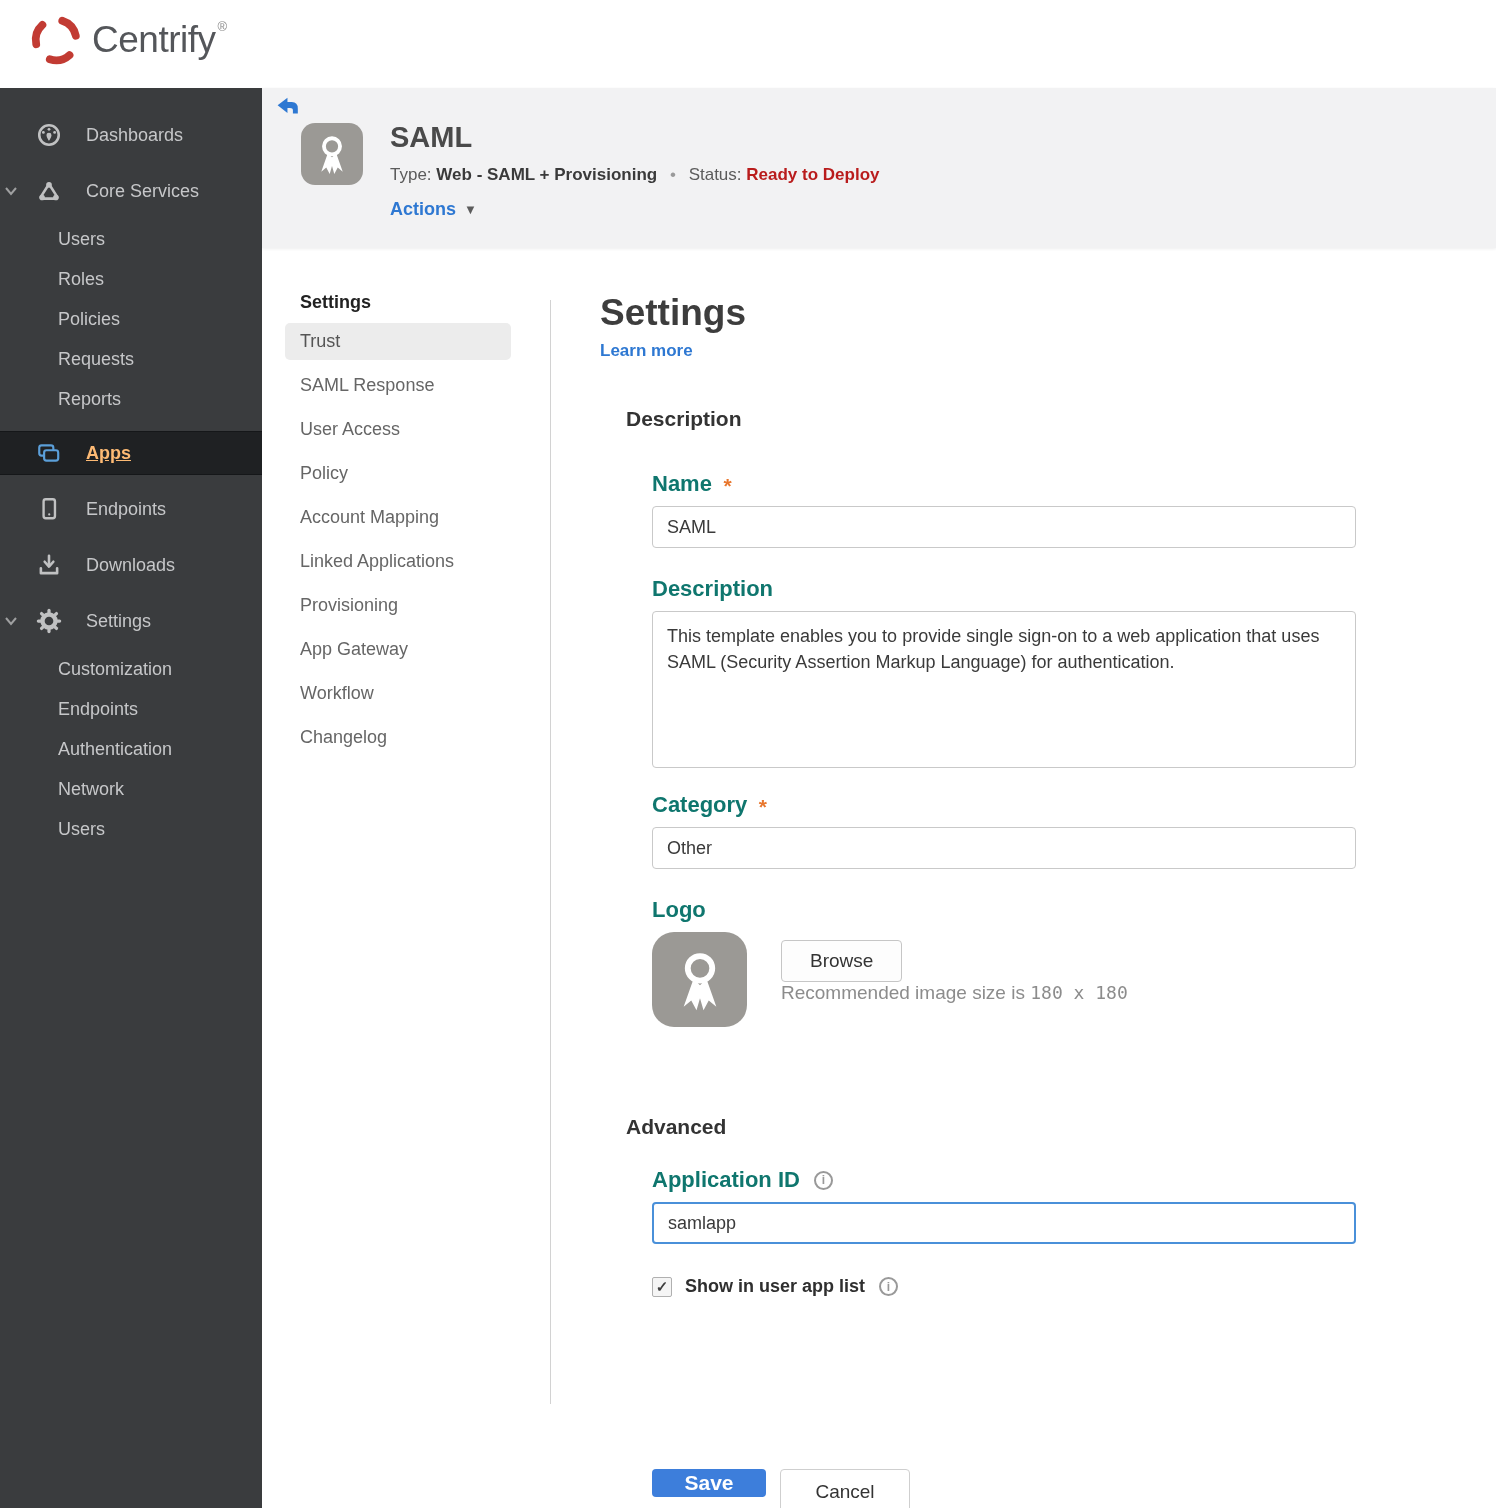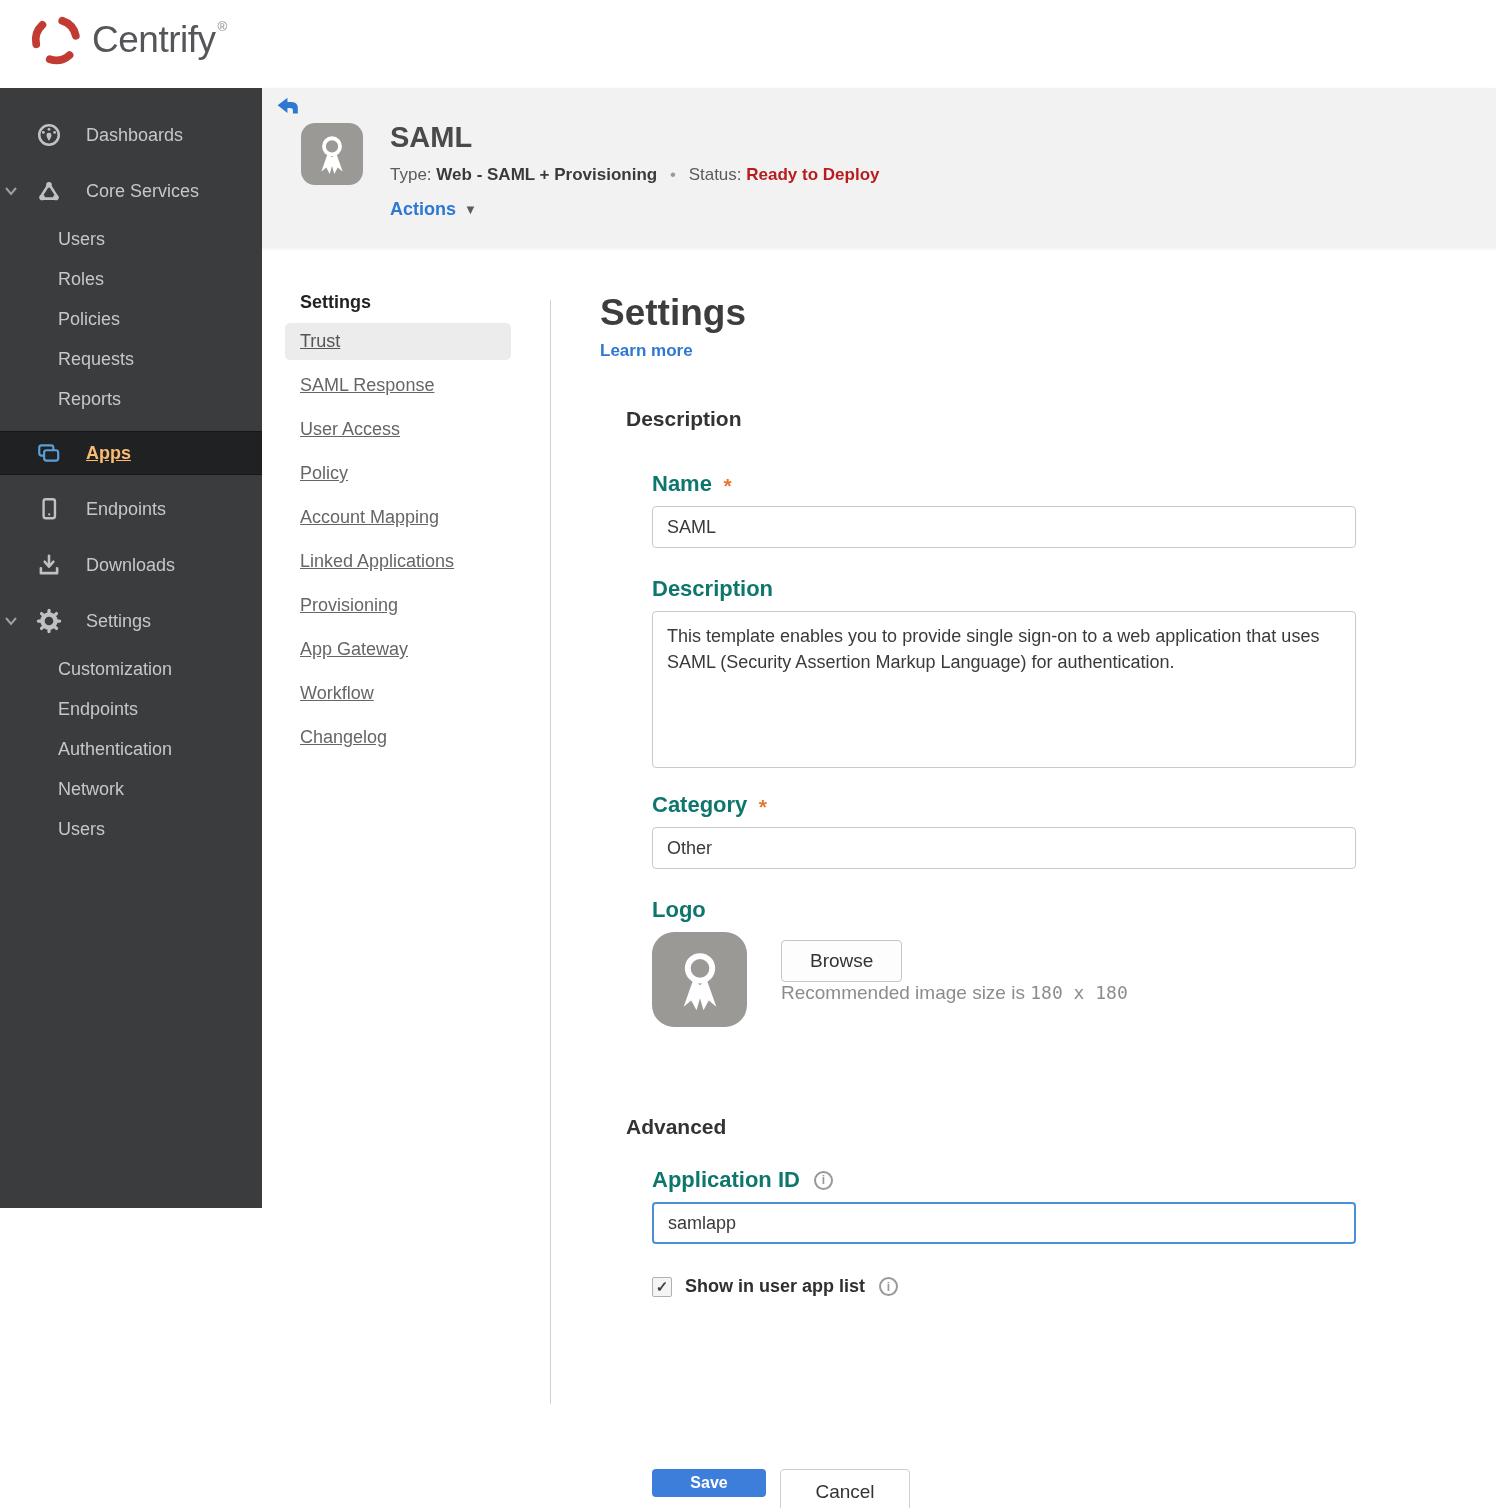--- a/index.html
+++ b/index.html
@@ -8,21 +8,21 @@
   #app { position:relative; width:1496px; height:1508px; overflow:hidden; }
 
   
   .topbar { position:absolute; left:0; top:0; width:1496px; height:88px; background:#ffffff; }
   .brand { position:absolute; left:28px; top:12px; display:flex; align-items:center; }
   .brand svg { width:56px; height:56px; }
   .brand-name { font-size:37px; color:#54565a; margin-left:8px; letter-spacing:-0.5px; }
   .brand-reg { font-size:13px; color:#8a8a8a; vertical-align:top; position:relative; top:-14px; left:2px; }
 
   
-  .sidebar { position:absolute; left:0; top:88px; width:262px; height:1120px; background:#3a3c3e; padding-top:19px; }
+  .sidebar { position:absolute; left:0; top:88px; width:262px; height:1420px; background:#3a3c3e; padding-top:19px; }
   .s-item { position:relative; display:flex; align-items:center; color:#c6c7c9; font-size:18px; cursor:pointer; }
   .s-item.lvl0 { height:56px; padding-left:36px; }
   .s-item.lvl1 { height:40px; padding-left:58px; }
   .s-icon { width:26px; height:26px; display:inline-flex; align-items:center; justify-content:center; }
   .s-label { margin-left:24px; }
   .lvl1 .s-label { margin-left:0; }
   .s-item.active { height:44px; margin:12px 0 6px 0; background:#1f2123;
      border-top:1px solid #151719; border-bottom:1px solid #151719; }
   .s-item.active .s-label { color:#fdba74; font-weight:bold;text-decoration:underline; }
   .s-chevron { position:absolute; left:3px; top:50%; transform:translateY(-50%); width:16px; height:16px; }
@@ -39,21 +39,21 @@
   .head-meta b { color:#3a3a3a; }
   .meta-dot { color:#9a9a9a; margin:0 8px; }
   .status-val { font-weight:bold; color:#b91c1c; }
   .actions-row { margin-top:14px; font-size:18px; font-weight:bold; color:#2e78d2; cursor:pointer; display:flex; align-items:center; }
   .actions-caret { color:#5c5c5c; font-size:13px; margin-left:8px; }
 
   
   .subnav { position:absolute; left:285px; top:292px; width:226px; }
   .subnav-header { font-size:18px; font-weight:bold; color:#222222; margin-left:15px; margin-bottom:10px; }
   .subnav-item { font-size:18px; color:#666666; padding:8px 10px 8px 15px; border-radius:5px;
-     margin-bottom:7px; cursor:pointer;text-decoration:underline; }
+     margin-bottom:7px; cursor:pointer; }
   .subnav-item.active { background:#ececec; color:#555555; }
   .v-divider { position:absolute; left:550px; top:300px; width:1px; height:1104px; background:#d2d2d2; }
 
   
   .main { position:absolute; left:600px; top:292px; width:758px; }
   .main-title { font-size:37px; font-weight:bold; color:#3d3d3d; }
   .learn-more { display:inline-block; margin-top:7px; font-size:17px; font-weight:bold; color:#2e78d2; cursor:pointer; }
   .section-heading { margin:46px 0 0 26px; font-size:21px; font-weight:bold; color:#333333; }
   .form-col { margin-left:52px; width:704px; }
   .field-label { font-size:22px; font-weight:bold; color:#0f766e; display:inline-block; }
@@ -74,21 +74,21 @@
   .label-row { margin-top:28px; display:flex; align-items:center; }
   .info-icon { width:19px; height:19px; border:2px solid #999999; border-radius:50%; color:#999999;
      font-size:12px; font-weight:bold; display:inline-flex; align-items:center; justify-content:center; margin-left:14px; }
   .focused { border:2px solid #4a90d9; height:42px; }
   .check-row { margin-top:32px; display:flex; align-items:center; }
   .checkbox { width:20px; height:20px; border:1px solid #b0b0b0; border-radius:2px; background:#f5f5f5;
      display:flex; align-items:center; justify-content:center; font-size:15px; font-weight:bold; color:#3f3f3f; cursor:pointer; }
   .check-label { margin-left:13px; font-size:18px; font-weight:bold; color:#2f2f2f; }
   .btn-row { margin-top:172px; display:flex; }
   .save-btn { width:114px; height:28px; background:#3d7edb; border:none; border-radius:4px; color:#ffffff;
-     font-size:16px; font-weight:bold; cursor:pointer; font-family:"Liberation Sans",sans-serif; }
+     font-size:21px; font-weight:bold; cursor:pointer; font-family:"Liberation Sans",sans-serif; }
   .cancel-btn { width:130px; height:45px; margin-left:14px; background:#ffffff; border:1px solid #cfcfcf; border-radius:4px;
      color:#333333; font-size:19px; cursor:pointer; font-family:"Liberation Sans",sans-serif; }
 </style>
 </head>
 <body>
 
 <div id="app">
 
   <div class="topbar">
     <div class="brand">

